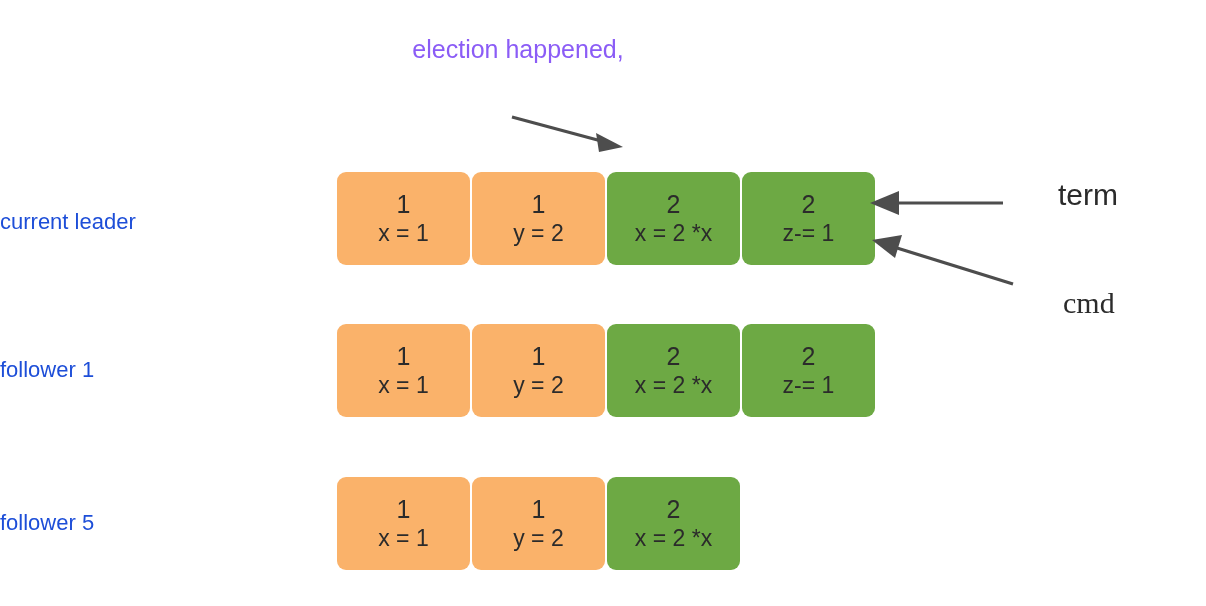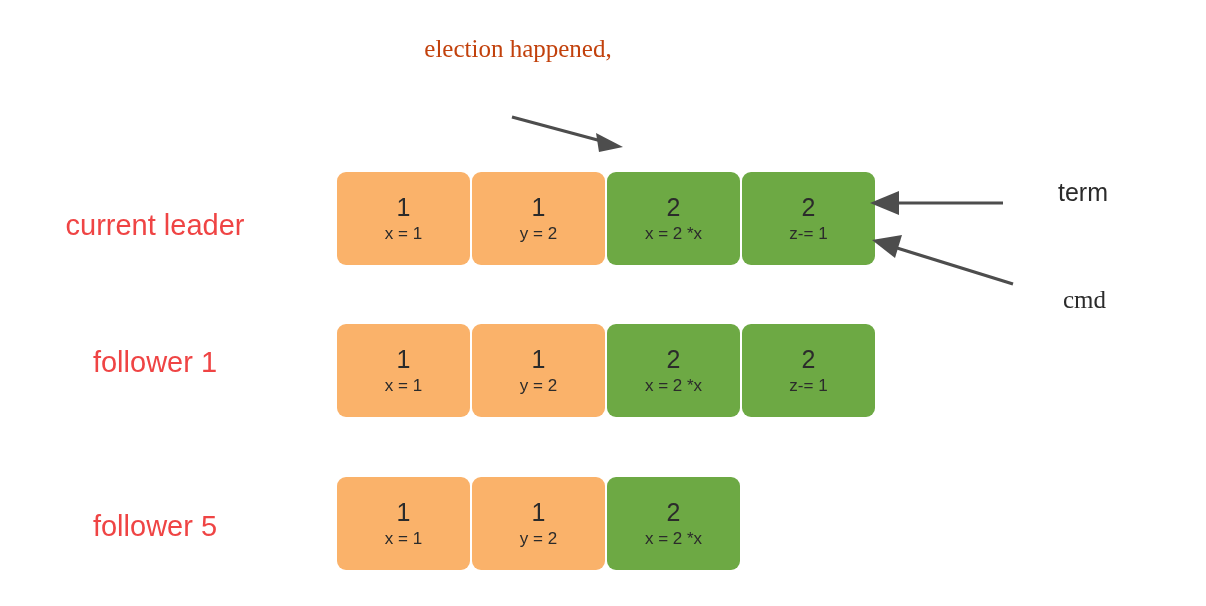--- a/index.html
+++ b/index.html
@@ -21,33 +21,32 @@
     width: 1206px;
     height: 606px;
   }
 
   
   .note {
     position: absolute;
     text-align: center;
     font-size: 25px;
     line-height: 1.38;
-    color: #c2410c;
+    color: #8b5cf6;
     white-space: nowrap;
-    font-family: Liberation Serif, serif;
   }
   .note-line { display: block; }
 
   
   .row-label {
     position: absolute;
-    font-size: 29px;
-    color: #ef4444;
+    font-size: 22px;
+    color: #1d4ed8;
     white-space: nowrap;
-    text-align: center;
+    text-align: left;
     right: 0;
   }
 
   
   .log-row {
     position: absolute;
     display: flex;
     flex-direction: row;
     align-items: stretch;
   }
@@ -64,30 +63,30 @@
     position: relative;
   }
   .log-cell:last-child { margin-right: 0; }
   .log-cell .term {
     font-size: 25px;
     line-height: 1.02;
     color: #2b2b2b;
     margin-bottom: 4px;
   }
   .log-cell .cmd {
-    font-size: 17px;
+    font-size: 23px;
     line-height: 1.02;
     color: #2b2b2b;
     white-space: nowrap;
   }
 
   
   .side-label {
     position: absolute;
-    font-size: 25px;
+    font-size: 30px;
     color: #2b2b2b;
     white-space: nowrap;
   }
 
   
   #arrows {
     position: absolute;
     left: 0; top: 0;
     width: 1206px;
     height: 606px;
@@ -97,21 +96,21 @@
 </head>
 <body>
 
 <div id="canvas">
 
   <div class="note" style="left:377px; top:32px; width:282px;">
     <span class="note-line">election happened,</span>
   </div>
 
   <div class="row-label" style="left:0px; top:209px; width:310px;">current leader</div>
-  <div class="row-label" style="left:0px; top:346px; width:310px;">follower 1</div>
+  <div class="row-label" style="left:0px; top:357px; width:310px;">follower 1</div>
   <div class="row-label" style="left:0px; top:510px; width:310px;">follower 5</div>
 
   <div class="log-row" style="left:337px; top:172px;">
     <div class="log-cell" style="background:#fab26a;">
       <span class="term">1</span>
       <span class="cmd">x = 1</span>
     </div>
     <div class="log-cell" style="background:#fab26a;">
       <span class="term">1</span>
       <span class="cmd">y = 2</span>

